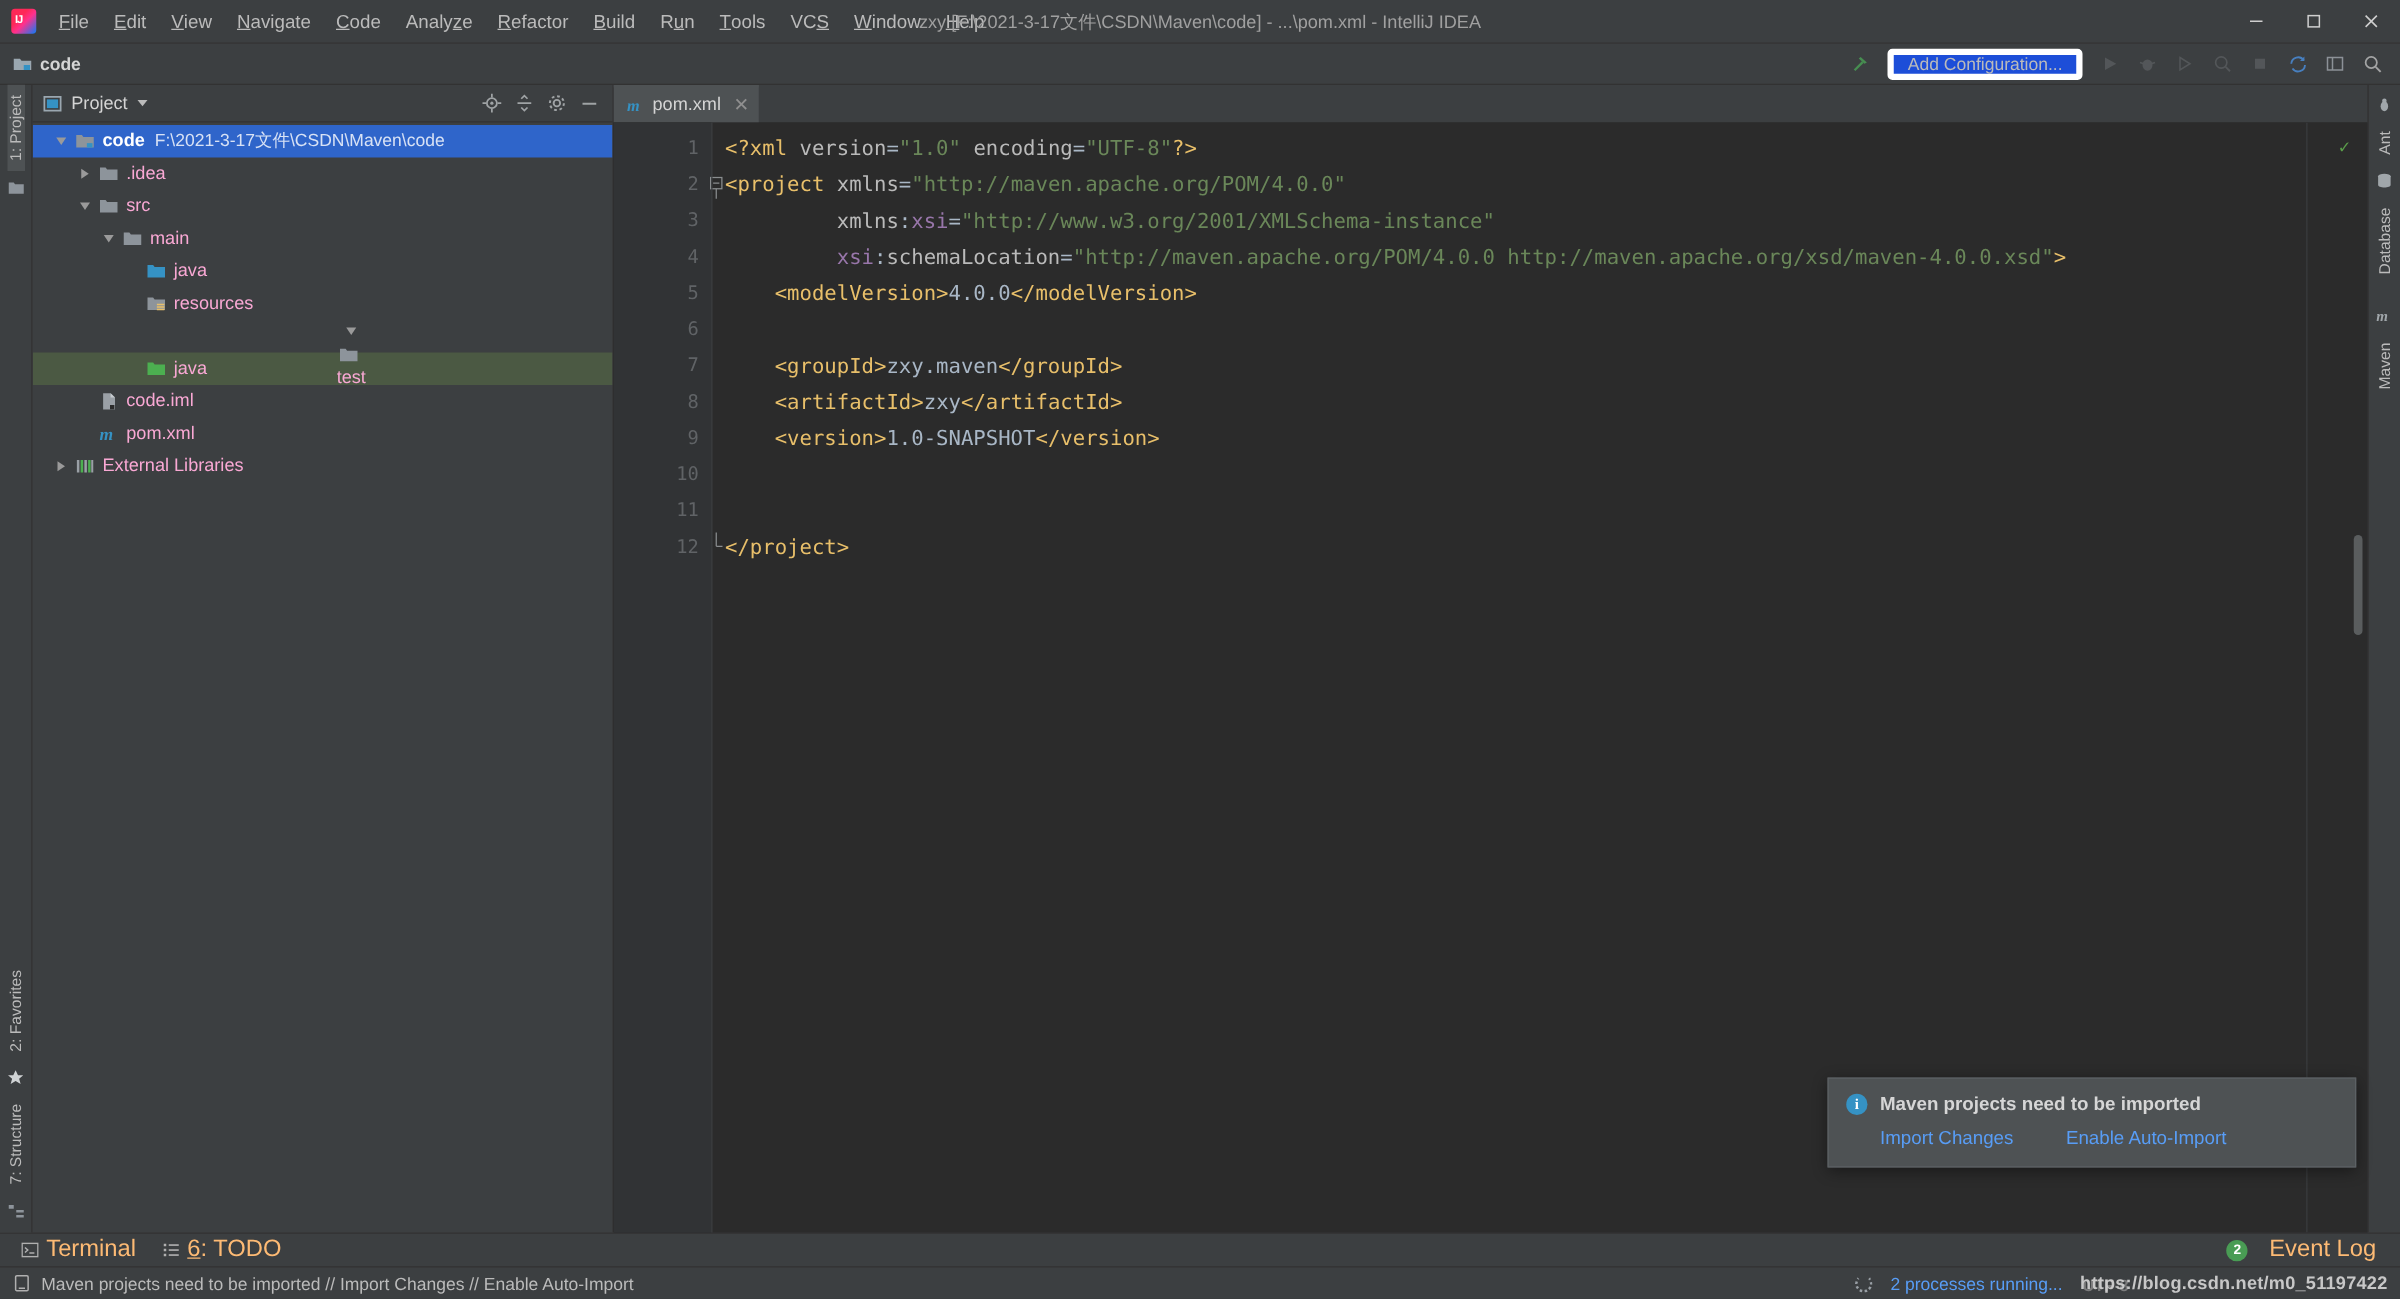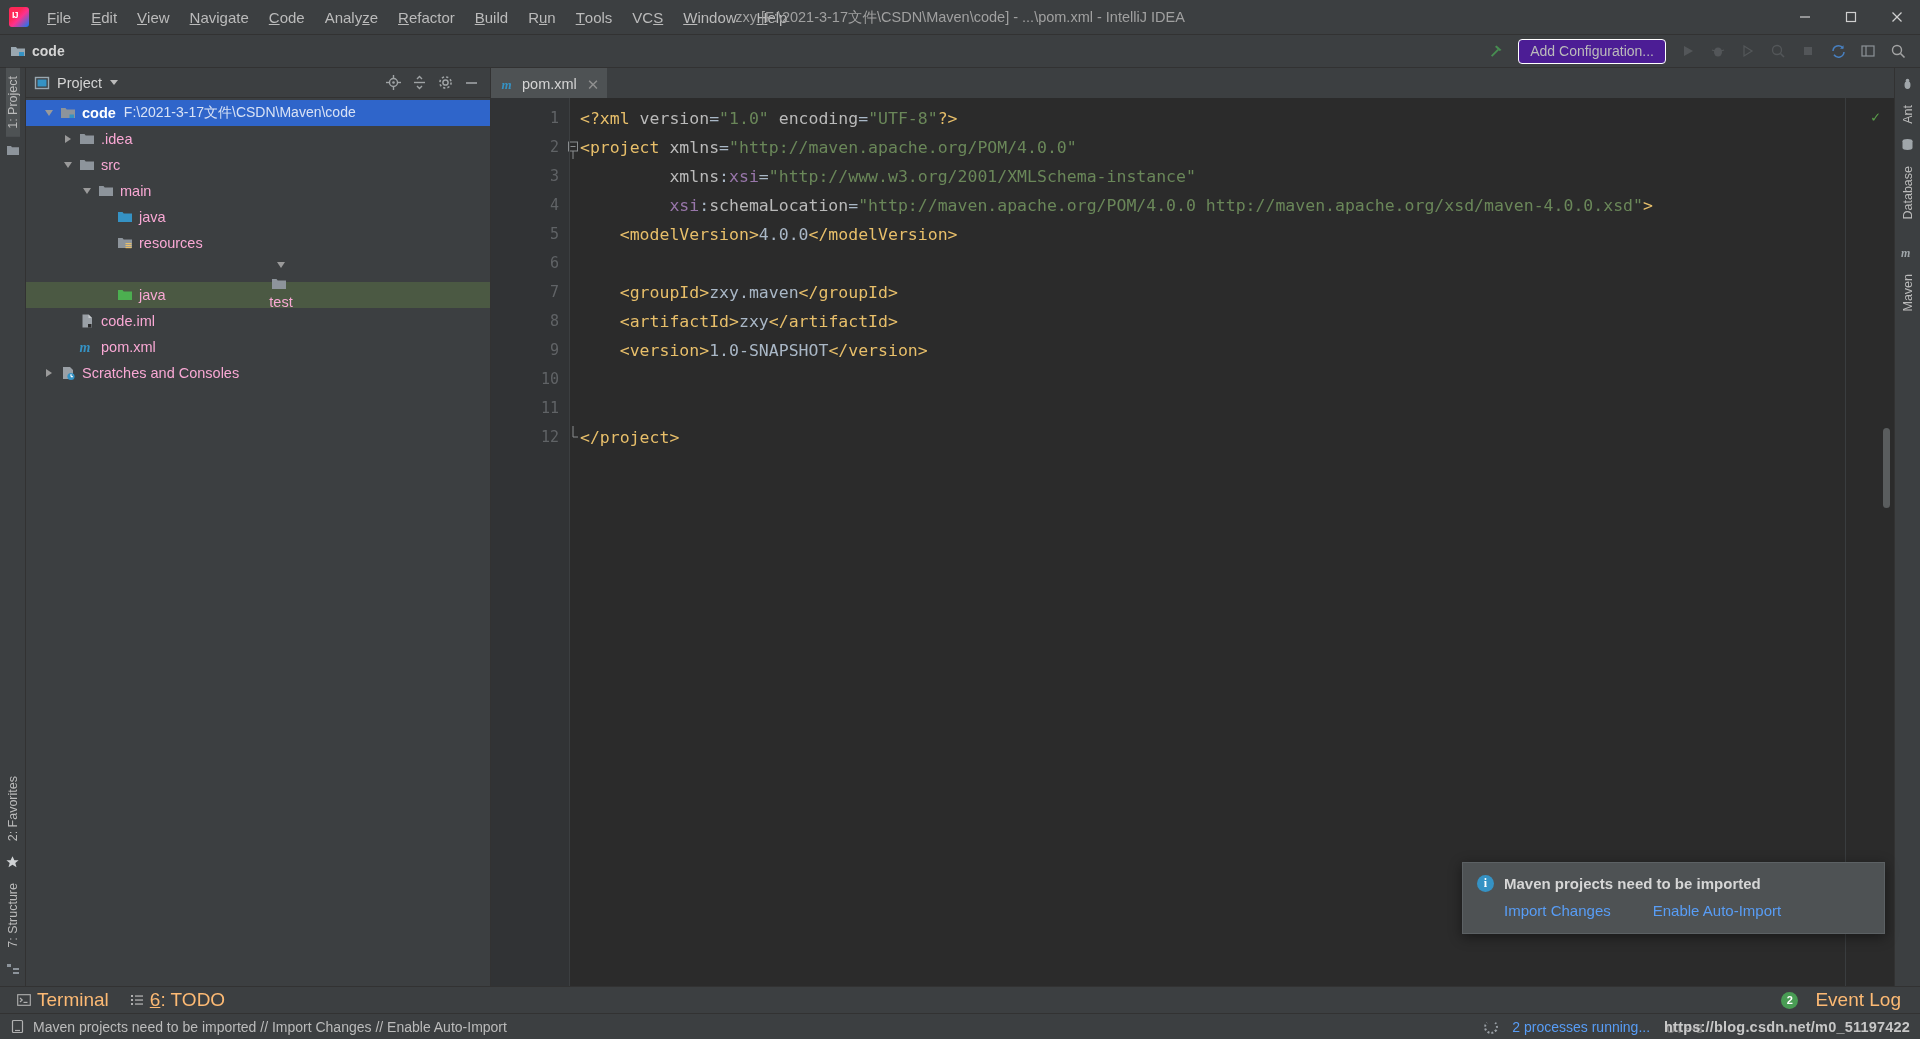--- a/index.html
+++ b/index.html
@@ -52,21 +52,21 @@
   }
   .crumb { display: flex; align-items: center; margin-left: 10px; gap: 6px; }
   .crumb-label { color: #d4d4d4; font-size: 14px; font-weight: bold; }
   .toolbar-right { margin-left: auto; display: flex; align-items: center; gap: 2px; padding-right: 8px; }
   .tb-icon {
     width: 28px; height: 26px; display: flex; align-items: center; justify-content: center;
     opacity: .85;
   }
   .tb-icon.dim { opacity: .35; }
   .addconfig {
-    height: 25px; border: 1px solid #ffffff; border-radius: 4px; background: #4c1d95;
+    height: 25px; border: 5px solid #ffffff; border-radius: 4px; background: #1d4ed8;
     color: #bbbbbb; font-size: 14px; padding: 0 11px; display: flex; align-items: center;
     margin: 0 6px;
   }
 
   
   .mainrow { flex: 1 1 auto; display: flex; min-height: 0; }
 
   
   .vstrip {
     width: 26px; background: #3c3f41; flex: 0 0 26px; position: relative;
@@ -501,27 +501,28 @@
               </svg>
             </span>
             <span class="tlabel">pom.xml</span>
           </div>
           <div class="trow" style="padding-left: 14px;">
             <span class="arrow">
               <span class="arr-r"></span>
             </span>
             <span class="ticon">
               <svg width="16" height="16" viewBox="0 0 16 16">
-                <path d="M3 2h7l3 3v9H3z" fill="#9aa0a6"></path>
-                <circle cx="11" cy="11.5" r="3.6" fill="#3592c4"></circle>
-                <line x1="11" y1="9.3" x2="11" y2="11.6" stroke="#fff" stroke-width="1.2"></line>
-                <line x1="11" y1="11.6" x2="12.8" y2="11.6" stroke="#fff" stroke-width="1.2"></line>
-              </svg>
-            </span>
-            <span class="tlabel">Scratches and Consoles</span>
+                <rect x="1.5" y="3" width="2" height="10" fill="#9aa0a6"></rect>
+                <rect x="4.5" y="3" width="2" height="10" fill="#4caf50"></rect>
+                <rect x="7.5" y="3" width="2" height="10" fill="#9aa0a6"></rect>
+                <rect x="10.5" y="3" width="2" height="10" fill="#4caf50"></rect>
+                <rect x="13" y="3" width="1.6" height="10" fill="#9aa0a6"></rect>
+              </svg>
+            </span>
+            <span class="tlabel">External Libraries</span>
           </div>
         </div>
     </div>
 
     <div class="editorpane">
       <div class="tabstrip">
         <div class="etab">
           <svg width="15" height="15" viewBox="0 0 15 15">
             <text x="0.5" y="12" font-family="Liberation Serif, serif" font-size="13" font-style="italic" font-weight="bold" fill="#3592c4">m</text>
           </svg>

